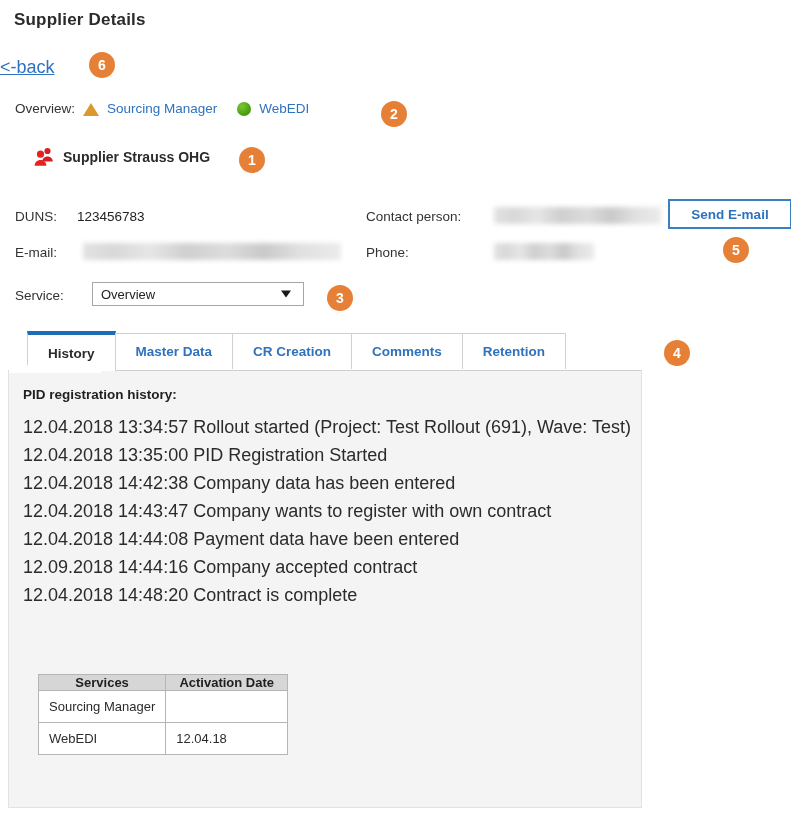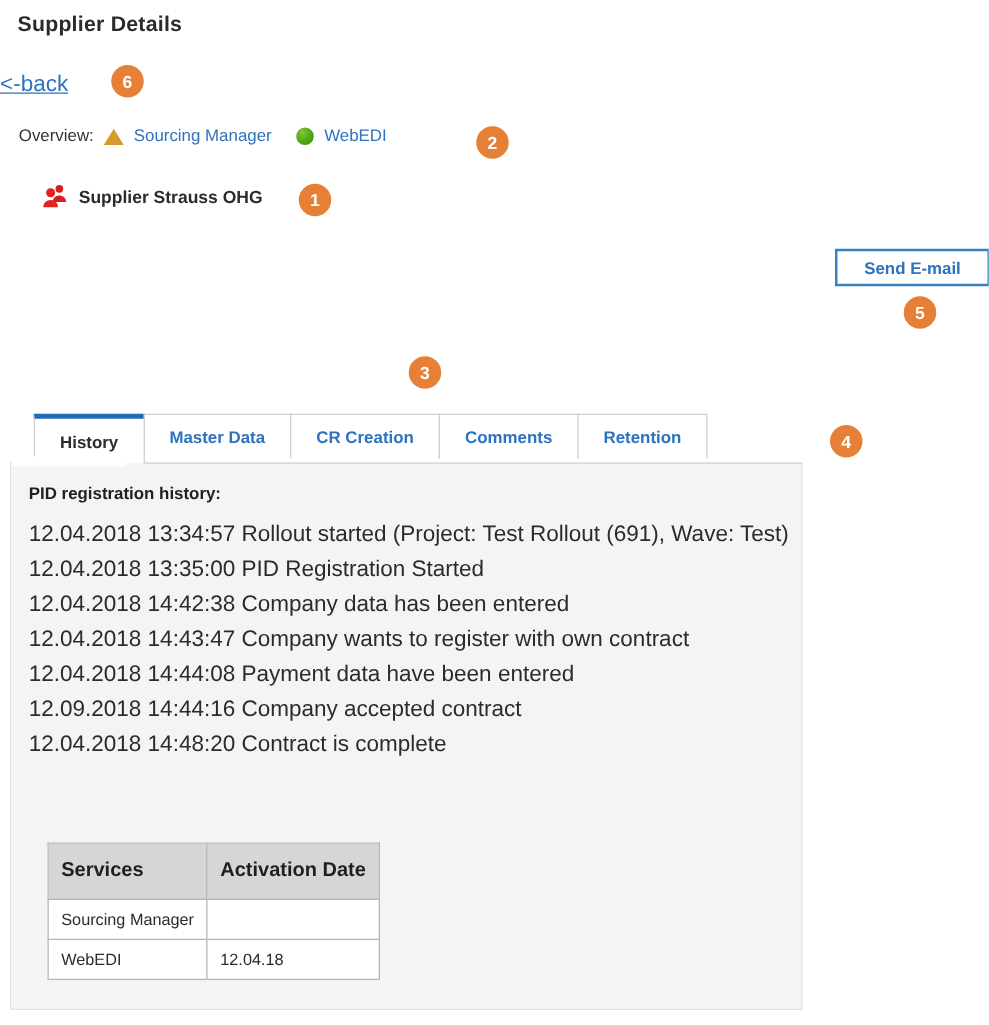--- a/index.html
+++ b/index.html
@@ -128,21 +128,21 @@
     width: 124px; height: 30px;
     border: 2px solid #3a7fc1; background: #ffffff;
     color: #2f72bd; font-size: 13.5px; font-weight: bold;
     display: flex; align-items: center; justify-content: center;
     cursor: pointer;
   }
 
   
   .tabs {
     position: absolute; left: 8px; top: 331px;
-    display: flex; align-items: flex-start; z-index: 3; padding-left: 19px;
+    display: flex; align-items: center; z-index: 3; padding-left: 19px;
   }
   .tab {
     height: 36px; padding: 0 20px;
     border: 1px solid #d0d0d0; border-bottom: none;
     background: #ffffff;
     display: flex; align-items: center; justify-content: center;
     font-size: 13.5px; font-weight: bold; color: #2f72bd;
     cursor: pointer; margin-right: -1px; position: relative;
   }
   .tab.active {
@@ -173,22 +173,22 @@
     white-space: nowrap;
   }
 
   
   .svc-table {
     position: absolute; left: 29px; top: 303px;
     border-collapse: collapse; background: #ffffff;
   }
   .svc-table th {
     background: #d6d6d6; border: 1px solid #b5b5b5;
-    font-size: 16px; font-weight: bold; color: #1f1f1f;
-    text-align: left; padding: 13px 10px; white-space: nowrap;
+    font-size: 13px; font-weight: bold; color: #1f1f1f;
+    text-align: center; padding: 0 10px; white-space: nowrap;
   }
   .svc-table td {
     background: #ffffff; border: 1px solid #b5b5b5;
     font-size: 13px; color: #2b2b2b;
     padding: 8px 10px; white-space: nowrap; height: 30px;
   }
   .svc-table th.col-services, .svc-table td.col-services { width: 122px; }
   .svc-table th.col-date, .svc-table td.col-date { width: 122px; }
 </style>
 </head>
@@ -220,20 +220,39 @@
         <circle cx="14.5" cy="4" r="3.1" fill="#d81f1f"></circle>
         <path d="M9.2 14.5c0-3 2.4-5.1 5.3-5.1s5.3 2.1 5.3 5.1z" fill="#d81f1f"></path>
         <circle cx="7.5" cy="7.2" r="3.6" fill="#e52222"></circle>
         <path d="M1.6 18.8c0-3.4 2.7-5.8 5.9-5.8s5.9 2.4 5.9 5.8z" fill="#e52222"></path>
       </svg>
     </span>
     <span class="supplier-name">Supplier Strauss OHG</span>
   </div>
   <div class="badge badge-1">1</div>
 
+  <div class="details">
+    <span class="lbl lbl-duns">DUNS:</span>
+    <span class="val val-duns">123456783</span>
+
+    <span class="lbl lbl-email">E-mail:</span>
+    <span class="redacted red-email"></span>
+
+    <span class="lbl lbl-contact">Contact person:</span>
+    <span class="redacted red-contact"></span>
+
+    <span class="lbl lbl-phone">Phone:</span>
+    <span class="redacted red-phone"></span>
+
+    <span class="lbl lbl-service">Service:</span>
+    <div class="service-select">
+      <span>Overview</span>
+      <span class="caret"></span>
+    </div>
+  </div>
   <div class="badge badge-3">3</div>
 
   <div class="send-email-btn">Send E-mail</div>
   <div class="badge badge-5">5</div>
 
   <div class="tabs">
     <div class="tab active">History</div>
     <div class="tab">Master Data</div>
     <div class="tab">CR Creation</div>
     <div class="tab">Comments</div>

